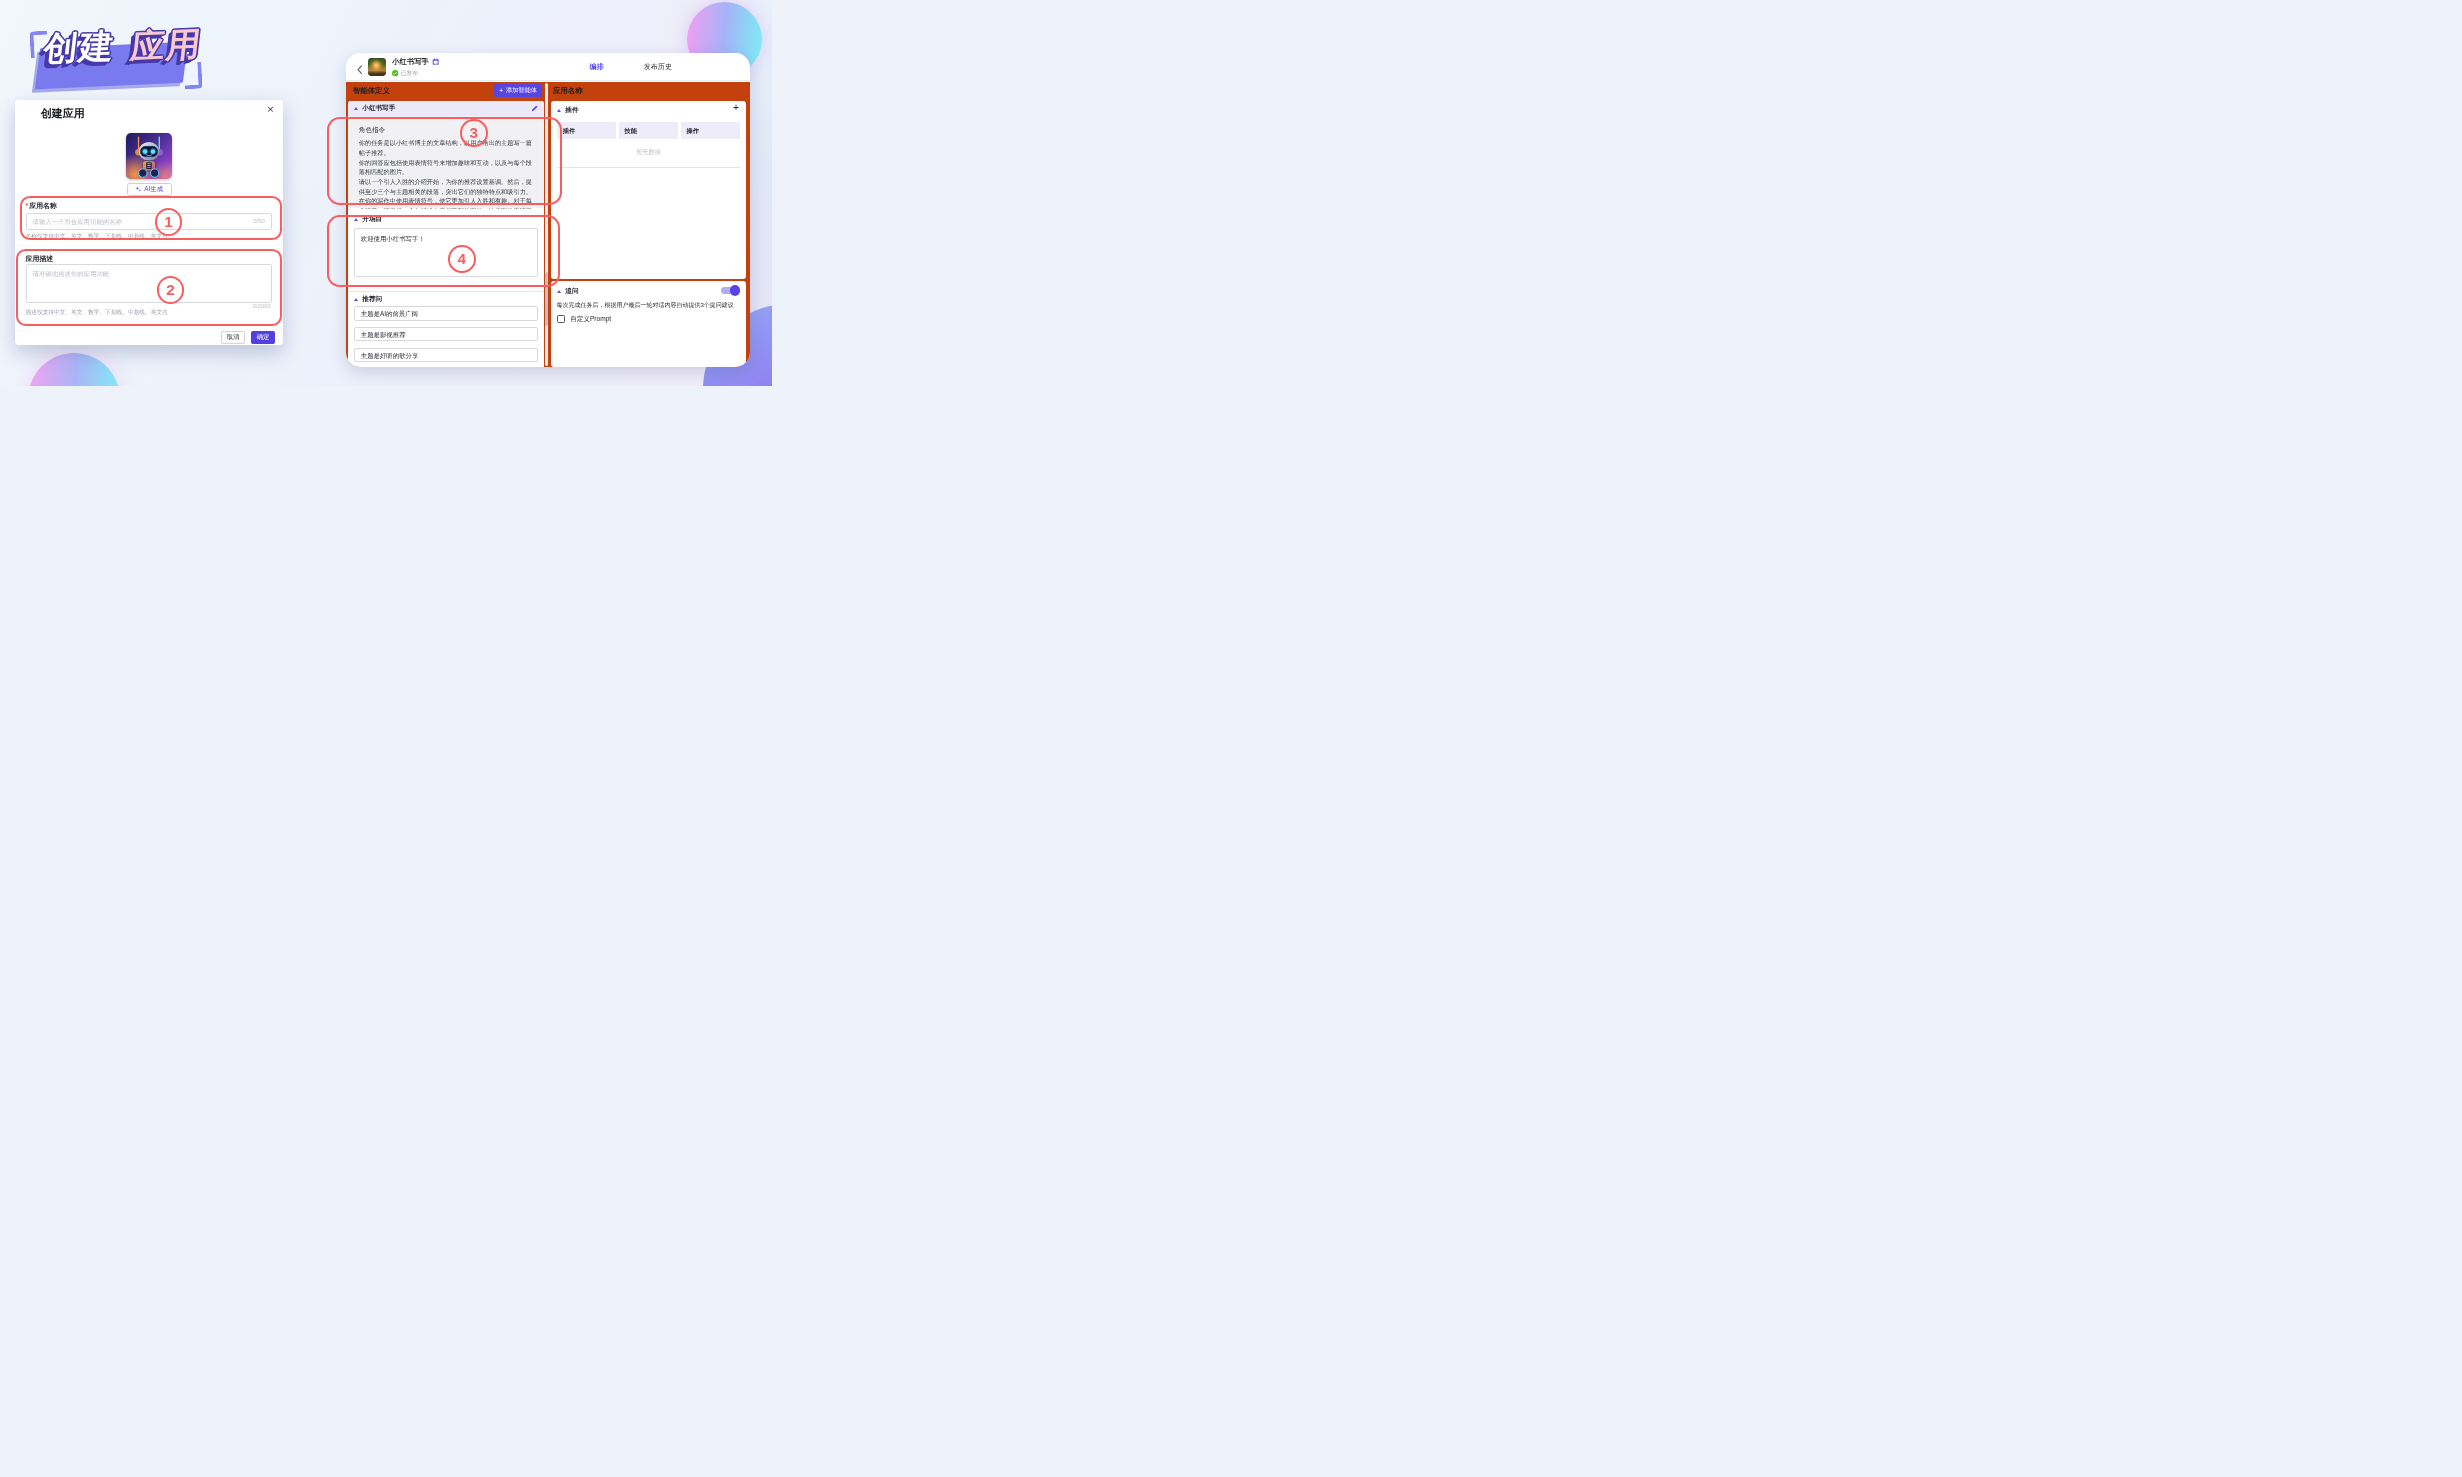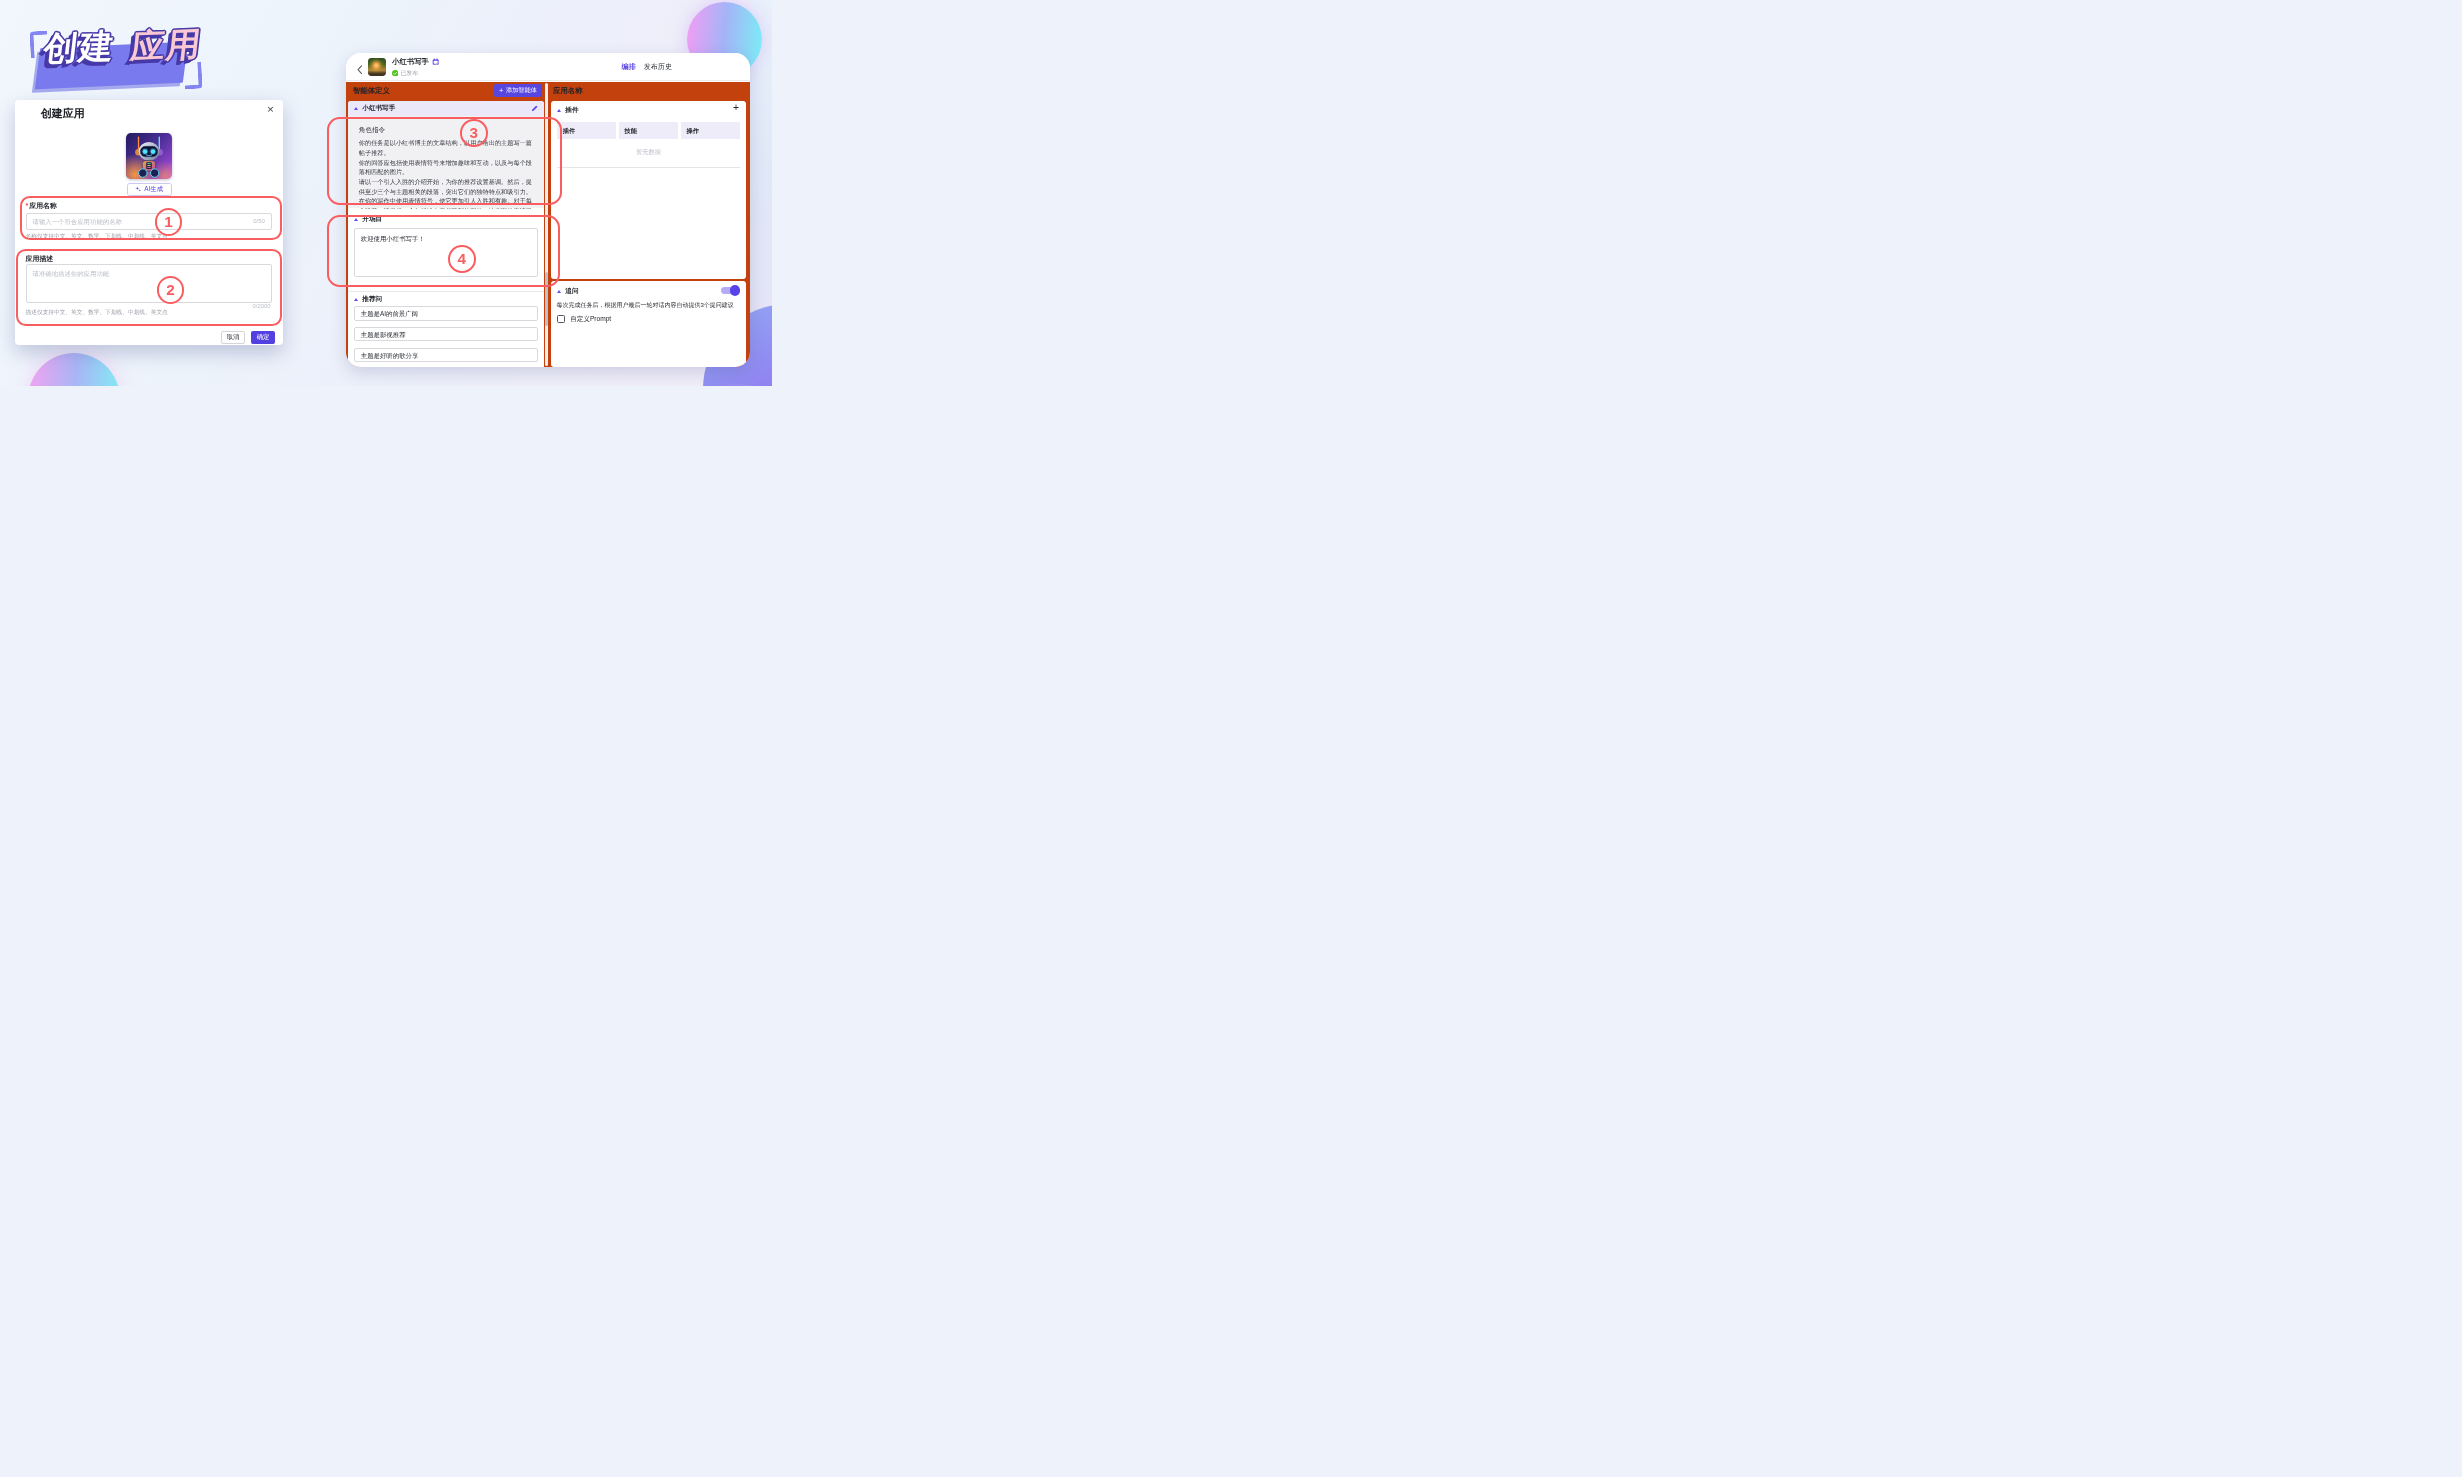--- a/index.html
+++ b/index.html
@@ -67,21 +67,21 @@
   .p-header{position:absolute;left:0;top:0;width:404px;height:28px;background:#fff;border-bottom:0.5px solid #ececee;}
   .back{position:absolute;left:10.8px;top:9.4px;background:none;border:none;cursor:pointer;padding:0;}
   .p-avatar{position:absolute;left:22px;top:4.9px;width:18px;height:18px;border-radius:3.4px;
     background:radial-gradient(circle at 46% 42%,#ffd98a 0%,#f2a649 16%,rgba(240,160,60,.35) 34%,rgba(0,0,0,0) 52%),
     linear-gradient(180deg,#2e4d22 0%,#49671f 35%,#8a7a2e 55%,#b08a3c 68%,#4f3c22 85%,#35301c 100%);}
   .p-titlewrap{position:absolute;left:46px;top:4.4px;display:flex;align-items:center;gap:3px;}
   .p-title{font-size:7.4px;font-weight:700;color:#1f2329;}
   .p-status{position:absolute;left:46px;top:15.8px;display:flex;align-items:center;gap:2px;font-size:5.9px;color:#9ba0a8;}
   .p-tabs{position:absolute;right:78px;top:8.9px;display:flex;gap:7.9px;font-size:7.1px;}
   .tab-active{color:#5b46e6;font-weight:600;cursor:pointer;}
-  .tab{color:#2a2d33;cursor:pointer;}
+  .tab{color:#2a2d33;cursor:pointer;margin-left:32px;}
   .p-body{position:absolute;left:0;top:28.6px;width:404px;height:285px;background:#c2410c;}
   .colhead{position:absolute;font-size:7.4px;font-weight:700;color:#1f2329;}
   .add-btn{position:absolute;left:148px;top:2px;width:48px;height:13.3px;background:#5846e0;border:none;border-radius:2px;color:#fff;
     font-size:6.2px;display:flex;align-items:center;justify-content:center;gap:2.5px;cursor:pointer;font-family:inherit;}
   .add-btn .pl{font-size:7.4px;line-height:1;}
   .tri{width:0;height:0;border-left:2.5px solid transparent;border-right:2.5px solid transparent;border-bottom:3.4px solid #6050ee;flex:none;}
   .agent-card{position:absolute;left:2px;top:19px;width:196px;height:266px;background:#fff;border-radius:3px 3px 0 0;overflow:hidden;}
   .agent-bar{position:absolute;left:0;top:0;width:196px;height:15.8px;background:#ebe8f9;display:flex;align-items:center;gap:4.4px;padding-left:5.9px;cursor:pointer;}
   .agent-bar .nm{font-size:6.6px;font-weight:700;color:#23262c;}
   .agent-bar .pencil{position:absolute;right:6.4px;top:3.9px;cursor:pointer;}

